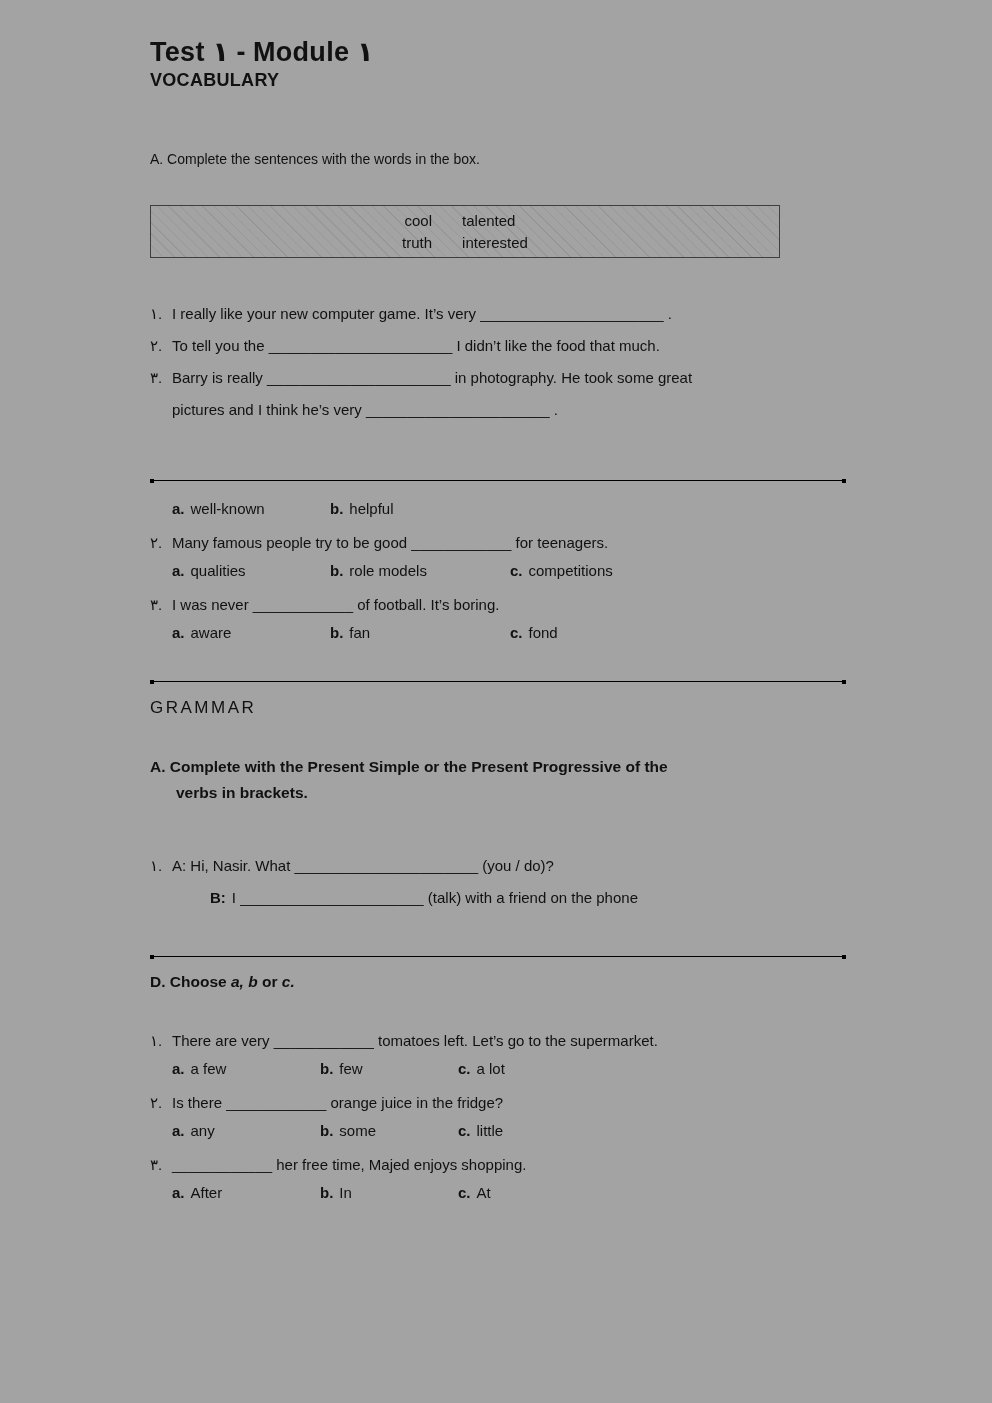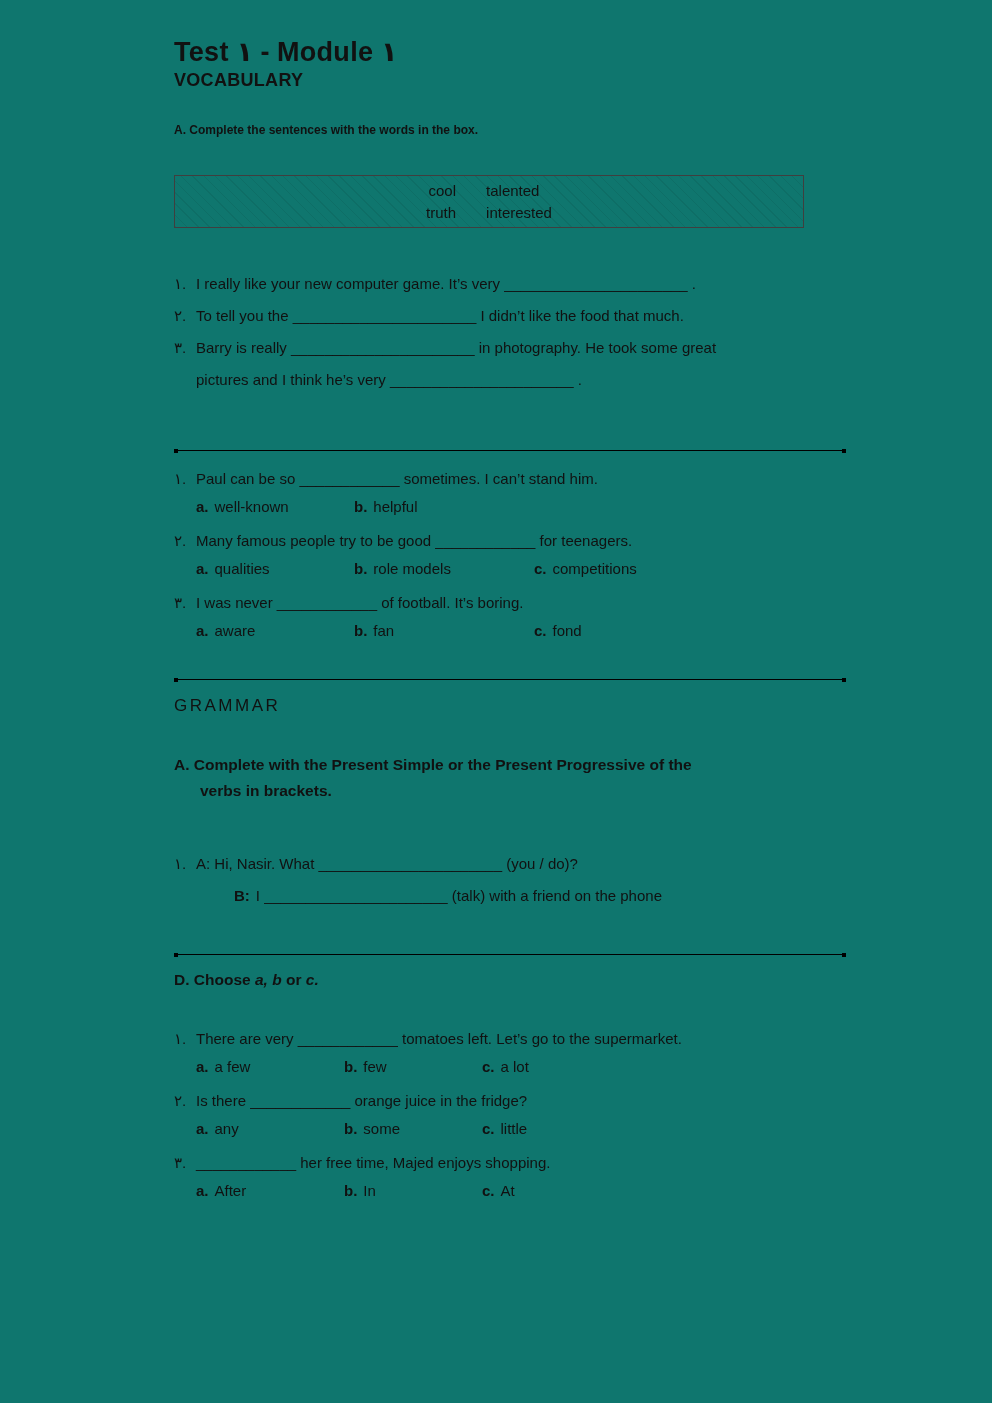--- a/index.html
+++ b/index.html
@@ -1,27 +1,27 @@
 <!DOCTYPE html>
 <html><head>
 <meta charset="utf-8">
 <style>
   * { margin:0; padding:0; box-sizing:border-box; }
   html,body { background:#ffffff; }
   .page {
-    width:992px; height:1403px; background:#0f766e; color:#111;
+    width:992px; height:1403px; background:#a3a3a3; color:#111;
     font-family:"Liberation Sans","DejaVu Sans",sans-serif;
-    font-size:15px; position:relative; overflow:hidden;padding-left:24px;
+    font-size:15px; position:relative; overflow:hidden;
   }
   .content { padding:36px 146px 0 150px; }
 
   h1.title { font-size:27px; font-weight:bold; letter-spacing:0.3px; }
   h2.subtitle { font-size:18px; font-weight:bold; margin-top:2px; letter-spacing:0.3px; }
 
-  h3.sec-heading { font-size:12px; font-weight:bold; margin-top:32px; }
+  h3.sec-heading { font-size:14px; font-weight:normal; margin-top:60px; }
 
   .word-box {
     margin-top:38px; width:630px; height:53px;
     border:1px solid #3f3f3f;
     background:repeating-linear-gradient(45deg, rgba(0,0,0,0.07) 0px, rgba(0,0,0,0.07) 1px, transparent 1px, transparent 8px);
     display:flex; align-items:center; justify-content:center;
   }
   .word-grid {
     display:grid; grid-template-columns:auto auto; column-gap:30px; row-gap:2px;
     line-height:20px;
@@ -97,23 +97,20 @@
 
     <div class="divider div1">
       <span class="dot"></span>
         <span class="rule"></span>
         <span class="dot"></span>
     </div>
 
     <div class="mc-block">
 
       <div>
-        <div class="q-line">
-          <span class="num">١.</span><span>Paul can be so ____________ sometimes. I can’t stand him.</span>
-        </div>
         <div class="opts vopts">
           <span class="opt"><b>a.</b><span class="otext">well-known</span></span>
           <span class="opt"><b>b.</b><span class="otext">helpful</span></span>
         </div>
       </div>
 
       <div>
         <div class="q-line">
           <span class="num">٢.</span><span>Many famous people try to be good ____________ for teenagers.</span>
         </div>

